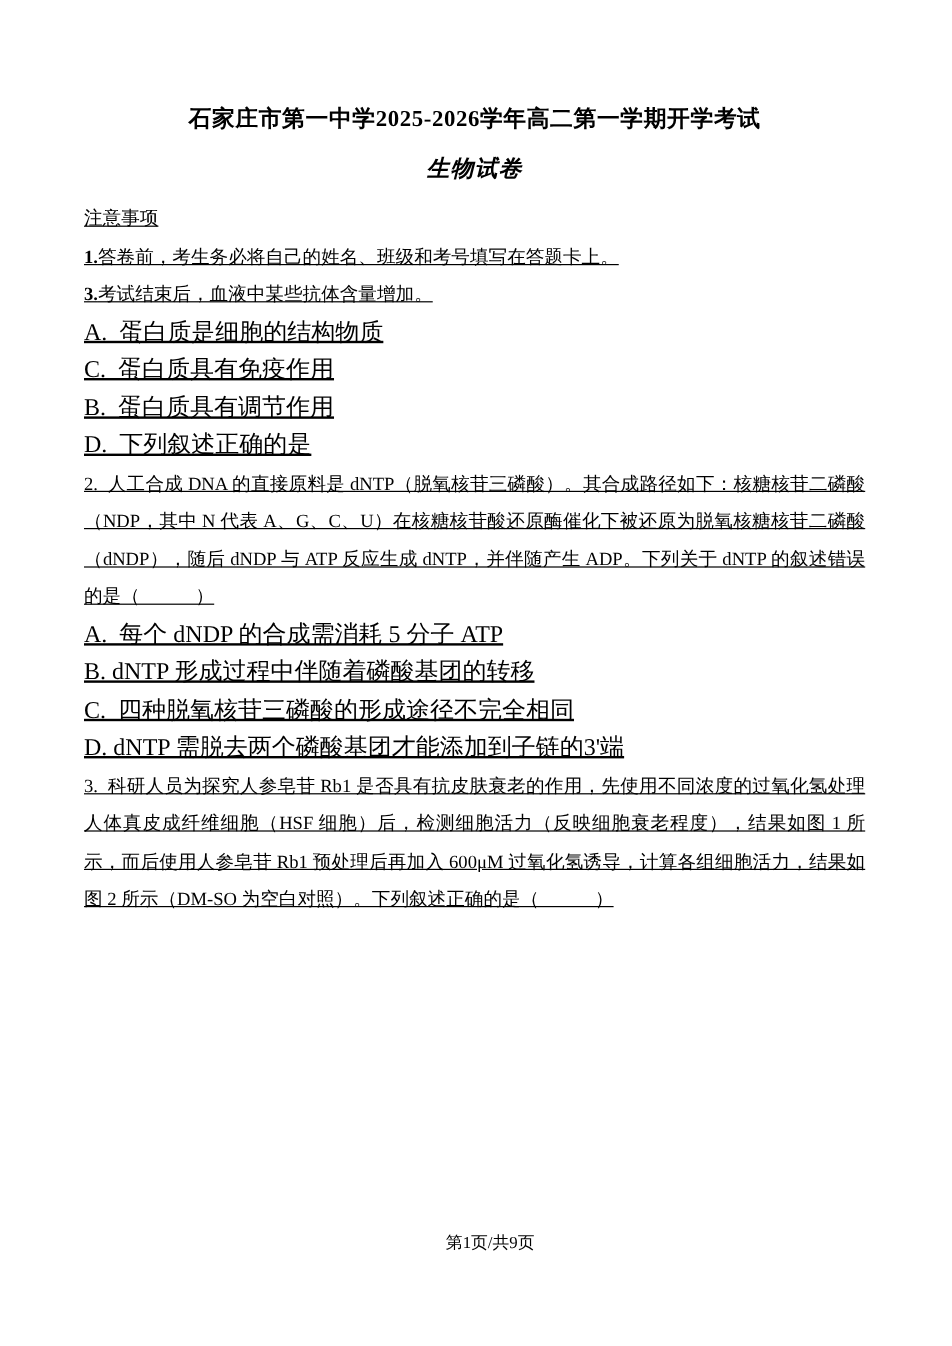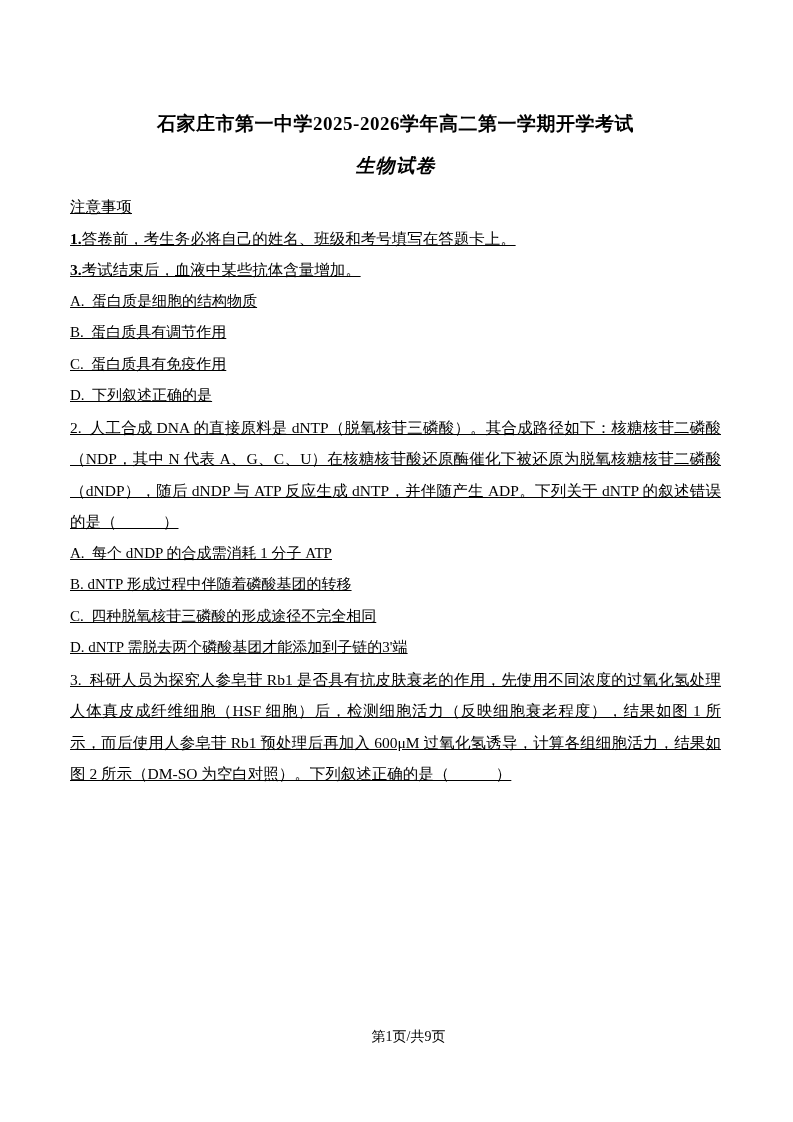--- a/index.html
+++ b/index.html
@@ -8,21 +8,21 @@
     background: #ffffff;
   }
   .page {
     position: relative;
     width: 793px;
     height: 1122px;
     margin: 0 auto;
     background: #ffffff;
     color: #000000;
     font-family: "Liberation Serif", serif;
-    padding: 110px 72px 0 70px;
+    padding: 86px 72px 0 70px;
     overflow: hidden;
   }
   .title {
     font-size: 19px;
     font-weight: bold;
     text-align: center;
     margin: 0;
     line-height: 27px;
     letter-spacing: 0.5px;
   }
@@ -38,21 +38,21 @@
   .body-block { margin-top: 12px; text-decoration: underline; }
   .para {
     font-size: 15.5px;
     line-height: 31.5px;
     margin: 0;
     text-align: justify;
     white-space: pre-wrap;
     word-break: break-all;
   }
   .option {
-    font-size: 15px;
+    font-size: 20px;
     line-height: 31.5px;
     margin: 0;
     text-align: left;
     white-space: pre-wrap;
   }
   .b { font-weight: bold; }
   .footer {
     position: absolute;
     left: 12px;
     bottom: 76px;
@@ -75,28 +75,28 @@
     <p class="para">注意事项</p>
 
     <p class="para"><span class="b">1.</span><span>答卷前，考生务必将自己的姓名、班级和考号填写在答题卡上。</span></p>
 
 
     <p class="para"><span class="b">3.</span><span>考试结束后，血液中某些抗体含量增加。</span></p>
 
 
     <div class="question">
       <p class="option">A.  蛋白质是细胞的结构物质</p>
+      <p class="option">C.  蛋白质具有免疫作用</p>
       <p class="option">B.  蛋白质具有调节作用</p>
-      <p class="option">C.  蛋白质具有免疫作用</p>
       <p class="option">D.  下列叙述正确的是</p>
     </div>
 
     <div class="question">
       <p class="para">2.  人工合成 DNA 的直接原料是 dNTP（脱氧核苷三磷酸）。其合成路径如下：核糖核苷二磷酸（NDP，其中 N 代表 A、G、C、U）在核糖核苷酸还原酶催化下被还原为脱氧核糖核苷二磷酸（dNDP），随后 dNDP 与 ATP 反应生成 dNTP，并伴随产生 ADP。下列关于 dNTP 的叙述错误的是（　　　）</p>
-      <p class="option">A.  每个 dNDP 的合成需消耗 1 分子 ATP</p>
+      <p class="option">A.  每个 dNDP 的合成需消耗 5 分子 ATP</p>
       <p class="option">B. dNTP 形成过程中伴随着磷酸基团的转移</p>
       <p class="option">C.  四种脱氧核苷三磷酸的形成途径不完全相同</p>
       <p class="option">D. dNTP 需脱去两个磷酸基团才能添加到子链的3'端</p>
     </div>
 
     <div class="question">
       <p class="para">3.  科研人员为探究人参皂苷 Rb1 是否具有抗皮肤衰老的作用，先使用不同浓度的过氧化氢处理人体真皮成纤维细胞（HSF 细胞）后，检测细胞活力（反映细胞衰老程度），结果如图 1 所示，而后使用人参皂苷 Rb1 预处理后再加入 600μM 过氧化氢诱导，计算各组细胞活力，结果如图 2 所示（DM-SO 为空白对照）。下列叙述正确的是（　　　）</p>
     </div>
 
   </div>

